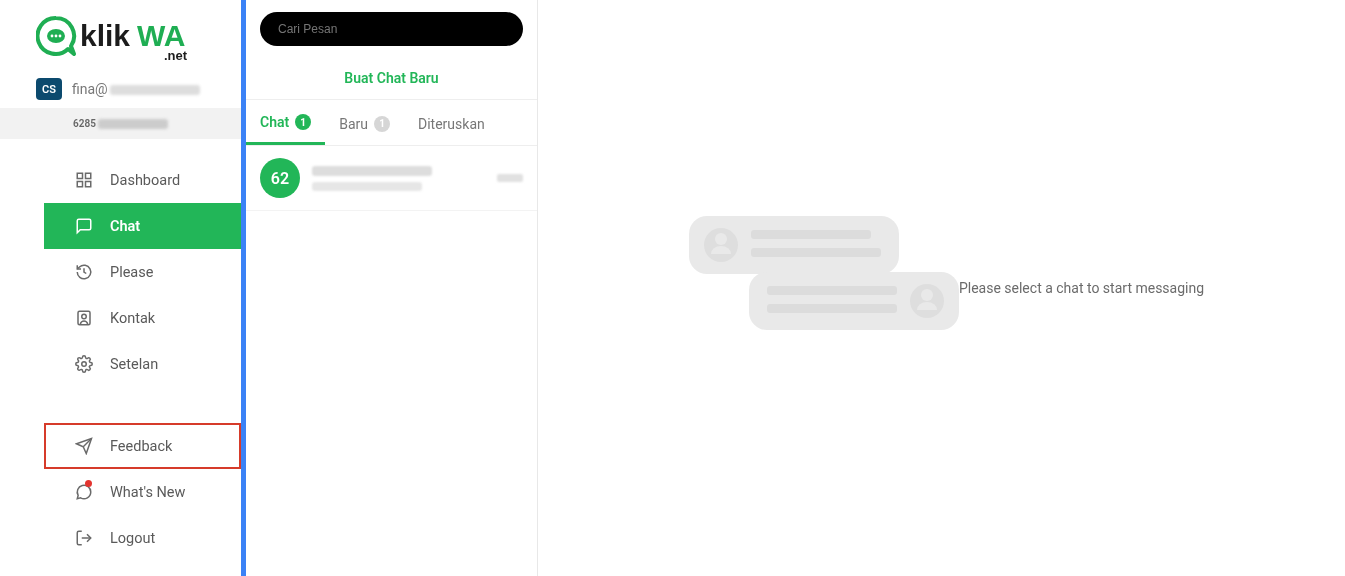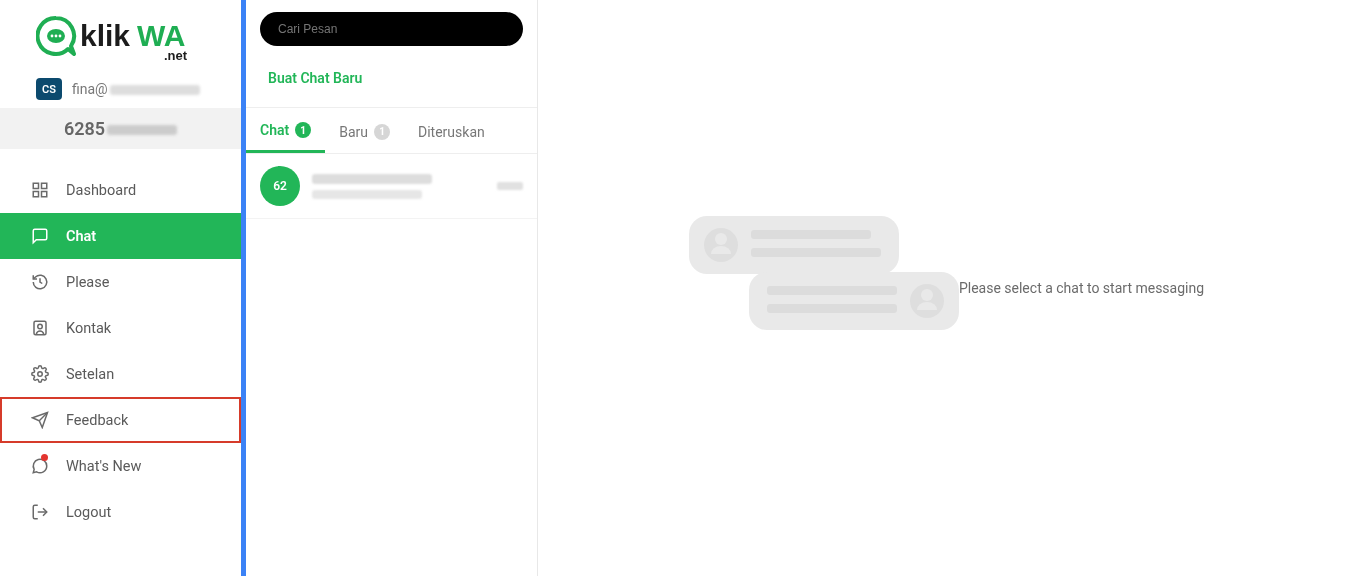--- a/index.html
+++ b/index.html
@@ -47,31 +47,31 @@
   .user-email .blurred {
     display:inline-block; width:90px; height:10px;
     background:#ddd; border-radius:3px; filter: blur(1.5px);
     vertical-align: middle; margin-left:2px;
   }
 
   .phone-row {
     background: #f2f2f2;
     padding: 10px 0;
     text-align: center;
-    font-size: 18px;
+    font-size: 10px;
     color: #666;
     font-weight: 600;
   }
   .phone-row .blurred {
     display:inline-block; width:70px; height:10px;
     background:#ccc; border-radius:3px; filter: blur(1.5px);
     vertical-align: middle; margin-left:2px;
   }
 
-  .nav { margin-top: 18px; }
+  .nav { margin-top: 18px; padding-left: 44px; }
   .nav-item {
     display: flex;
     align-items: center;
     gap: 16px;
     padding: 14px 18px 14px 30px;
     cursor: pointer;
     color: #5a5a5a;
     font-size: 14.5px;
     position: relative;
   }
@@ -79,20 +79,21 @@
     background: #22b658;
     color: #fff;
     font-weight: 600;
   }
   .nav-item .icon { width: 20px; display: flex; justify-content: center; }
   .nav-item svg { stroke: #6a6a6a; }
   .nav-item.active svg { stroke: #fff; fill:none; }
   .nav-item.highlight {
     outline: 2px solid #d63b2a;
     outline-offset: -2px;
+    margin-top: 36px;
   }
   .notif-dot {
     position: absolute;
     left: 41px; top: 11px;
     width: 7px; height: 7px;
     background: #e3342f;
     border-radius: 50%;
   }
 
   
@@ -107,22 +108,22 @@
     width: 100%;
     background: #000000;
     border: none;
     border-radius: 20px;
     padding: 10px 18px;
     font-size: 12px;
     color: #666;
     outline: none;
   }
   .newchat-row {
-    text-align: left;
-    padding: 14px 22px 21px;
+    text-align: center;
+    padding: 14px 22px 13px;
     border-bottom: 1px solid #eee;
   }
   .newchat-link {
     color: #22b658;
     font-weight: 600;
     font-size: 14px;
     cursor: pointer;
   }
 
   .tabs {
@@ -154,21 +155,21 @@
     display: flex; align-items: center;
     padding: 12px 14px;
     gap: 12px;
     border-bottom: 1px solid #f3f3f3;
     cursor: pointer;
   }
   .conv-avatar {
     width: 40px; height: 40px; border-radius: 50%;
     background: #22b658; color: #fff;
     display:flex; align-items:center; justify-content:center;
-    font-weight:600; font-size:12px;
+    font-weight:600; font-size:16px;
   }
   .conv-body { flex:1; min-width:0; }
   .conv-title { height:10px; width:120px; background:#ddd; border-radius:3px; filter:blur(1.2px); margin-bottom:6px;}
   .conv-sub   { height:9px; width:110px; background:#e6e6e6; border-radius:3px; filter:blur(1.2px);}
   .conv-meta  { display:flex; flex-direction:column; align-items:flex-end; gap:6px;}
   .conv-time  { height:8px; width:26px; background:#e1e1e1; border-radius:2px; filter:blur(1px);}
 
   
   .mainpane {
     flex: 1;

